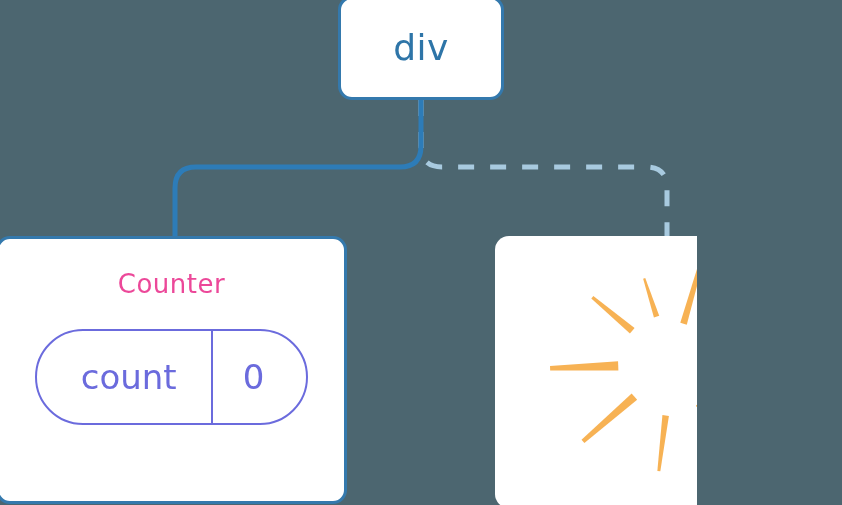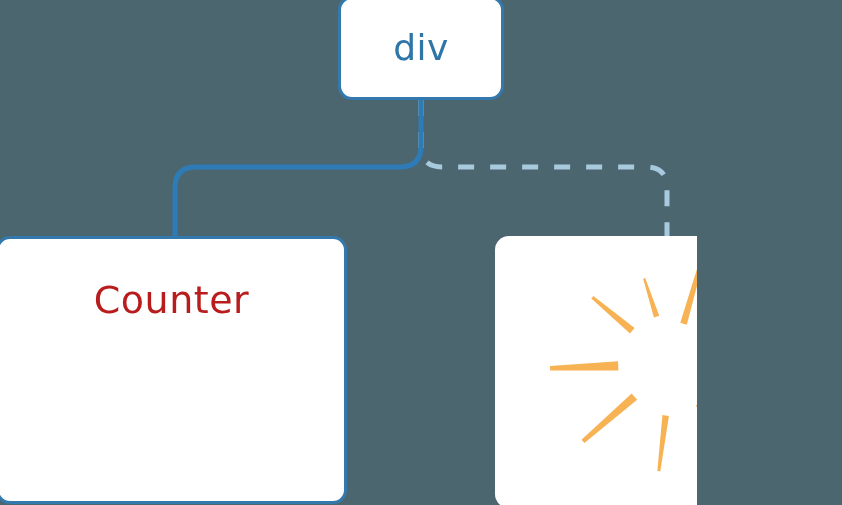--- a/index.html
+++ b/index.html
@@ -56,25 +56,25 @@
     overflow: hidden;
   }
   .node-title {
     color: #2e75a8;
     font-size: 36px;
     letter-spacing: 0.5px;
     line-height: 1;
     user-select: none;
   }
   .counter-title {
-    color: #b91c1c;
-    font-size: 38px;
+    color: #ec4899;
+    font-size: 26px;
     letter-spacing: 0.5px;
     text-align: center;
-    margin-top: 42px;
+    margin-top: 32px;
     line-height: 1;
     user-select: none;
   }
   .pill-wrap {
     display: flex;
     justify-content: center;
     margin-top: 32px;
   }
   .pill {
     display: flex;
@@ -120,20 +120,26 @@
     <path id="edge-dashed" fill="none" stroke="#a8cadf" stroke-width="5" stroke-linecap="butt" stroke-dasharray="16 16" d="M421,100 L421,146 Q421,167 442,167 L646,167 Q667,167 667,188 L667,240"></path>
     <path id="edge-solid" fill="none" stroke="#2d7cb8" stroke-width="5" stroke-linecap="butt" d="M421,100 L421,146 Q421,167 400,167 L196,167 Q175,167 175,188 L175,240"></path>
   </svg>
 
   <div class="node node-div">
     <span class="node-title">div</span>
   </div>
 
   <div class="node node-counter">
     <div class="counter-title">Counter</div>
+    <div class="pill-wrap">
+      <div class="pill">
+        <div class="pill-key">count</div>
+        <div class="pill-val">0</div>
+      </div>
+    </div>
   </div>
 
   <div class="node node-spark">
     <svg id="spark-svg" viewBox="0 0 351 272" xmlns="http://www.w3.org/2000/svg">
         <path d="M185.30,86.83 L205.45,21.74 L209.18,22.81 L191.78,88.69 Z" fill="#f7b254"></path>
         <path d="M158.92,81.38 L148.14,42.75 L150.24,42.07 L164.23,79.66 Z" fill="#f7b254"></path>
         <path d="M134.93,97.44 L96.31,62.38 L98.37,59.93 L139.59,91.88 Z" fill="#f7b254"></path>
         <path d="M123.38,134.39 L55.17,134.50 L55.02,130.01 L123.06,125.36 Z" fill="#f7b254"></path>
         <path d="M142.14,163.85 L89.39,207.04 L86.53,203.76 L136.65,157.53 Z" fill="#f7b254"></path>
         <path d="M173.92,179.91 L165.32,235.37 L162.36,235.00 L167.43,179.11 Z" fill="#f7b254"></path>

